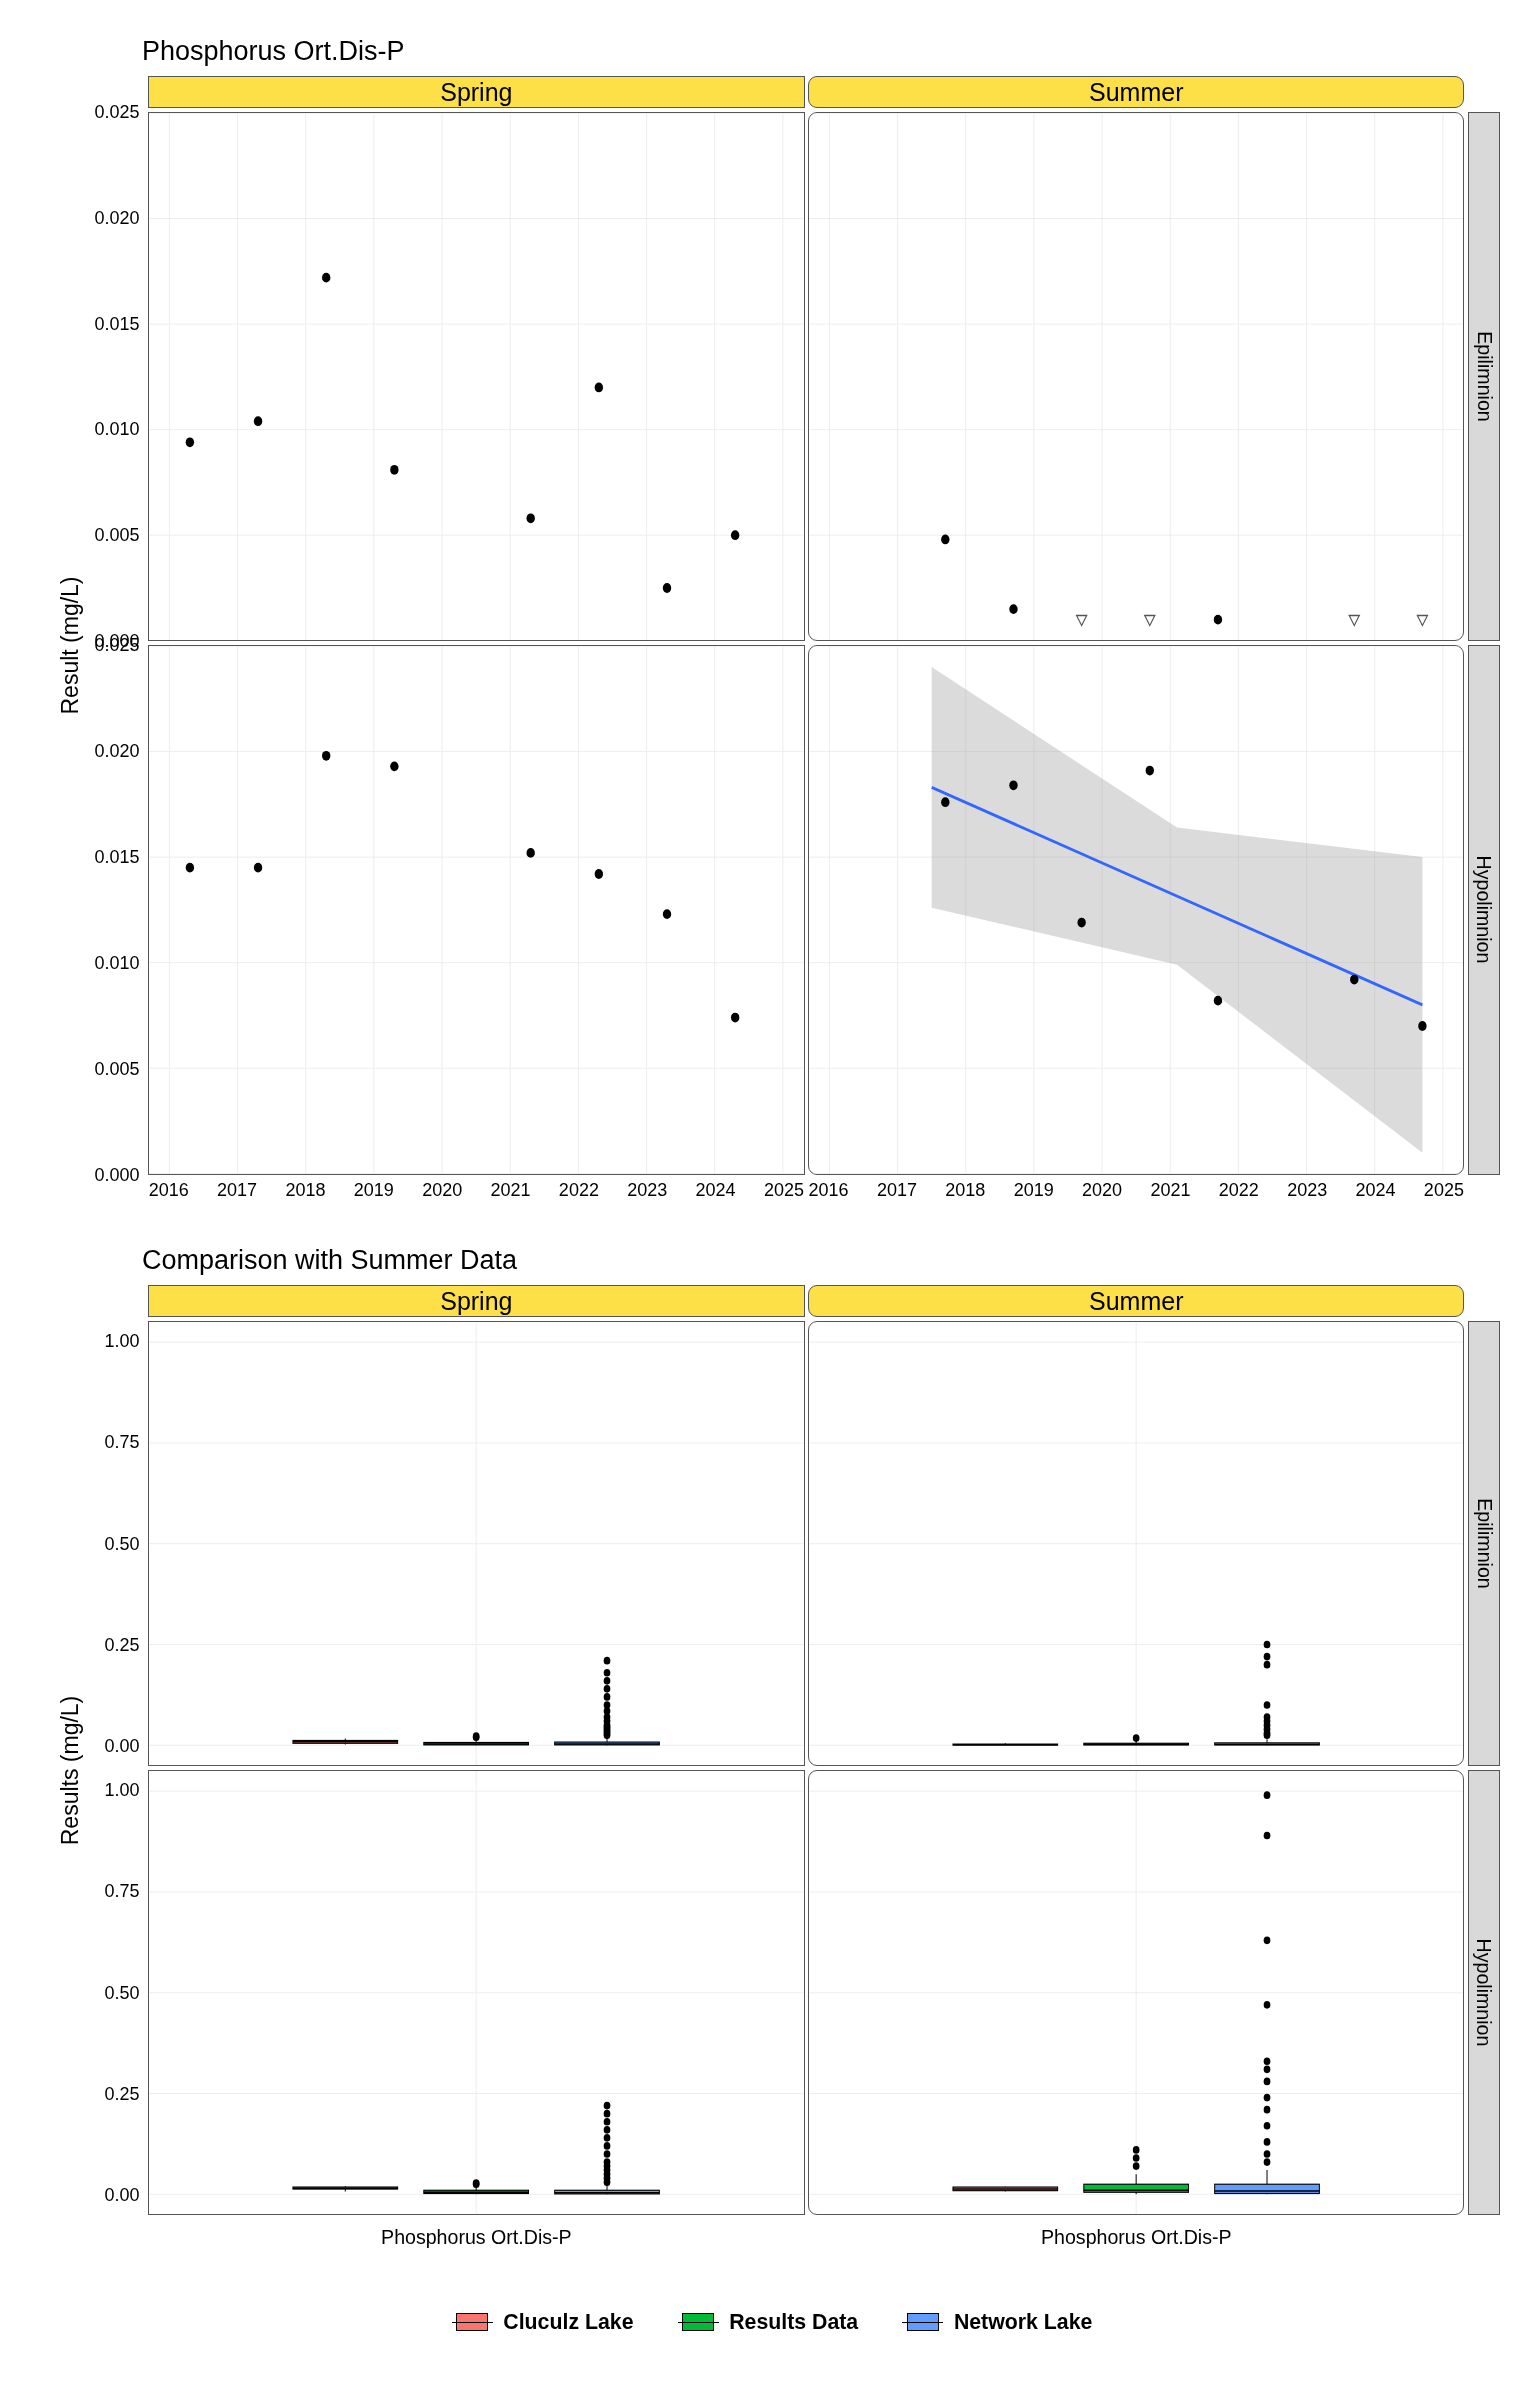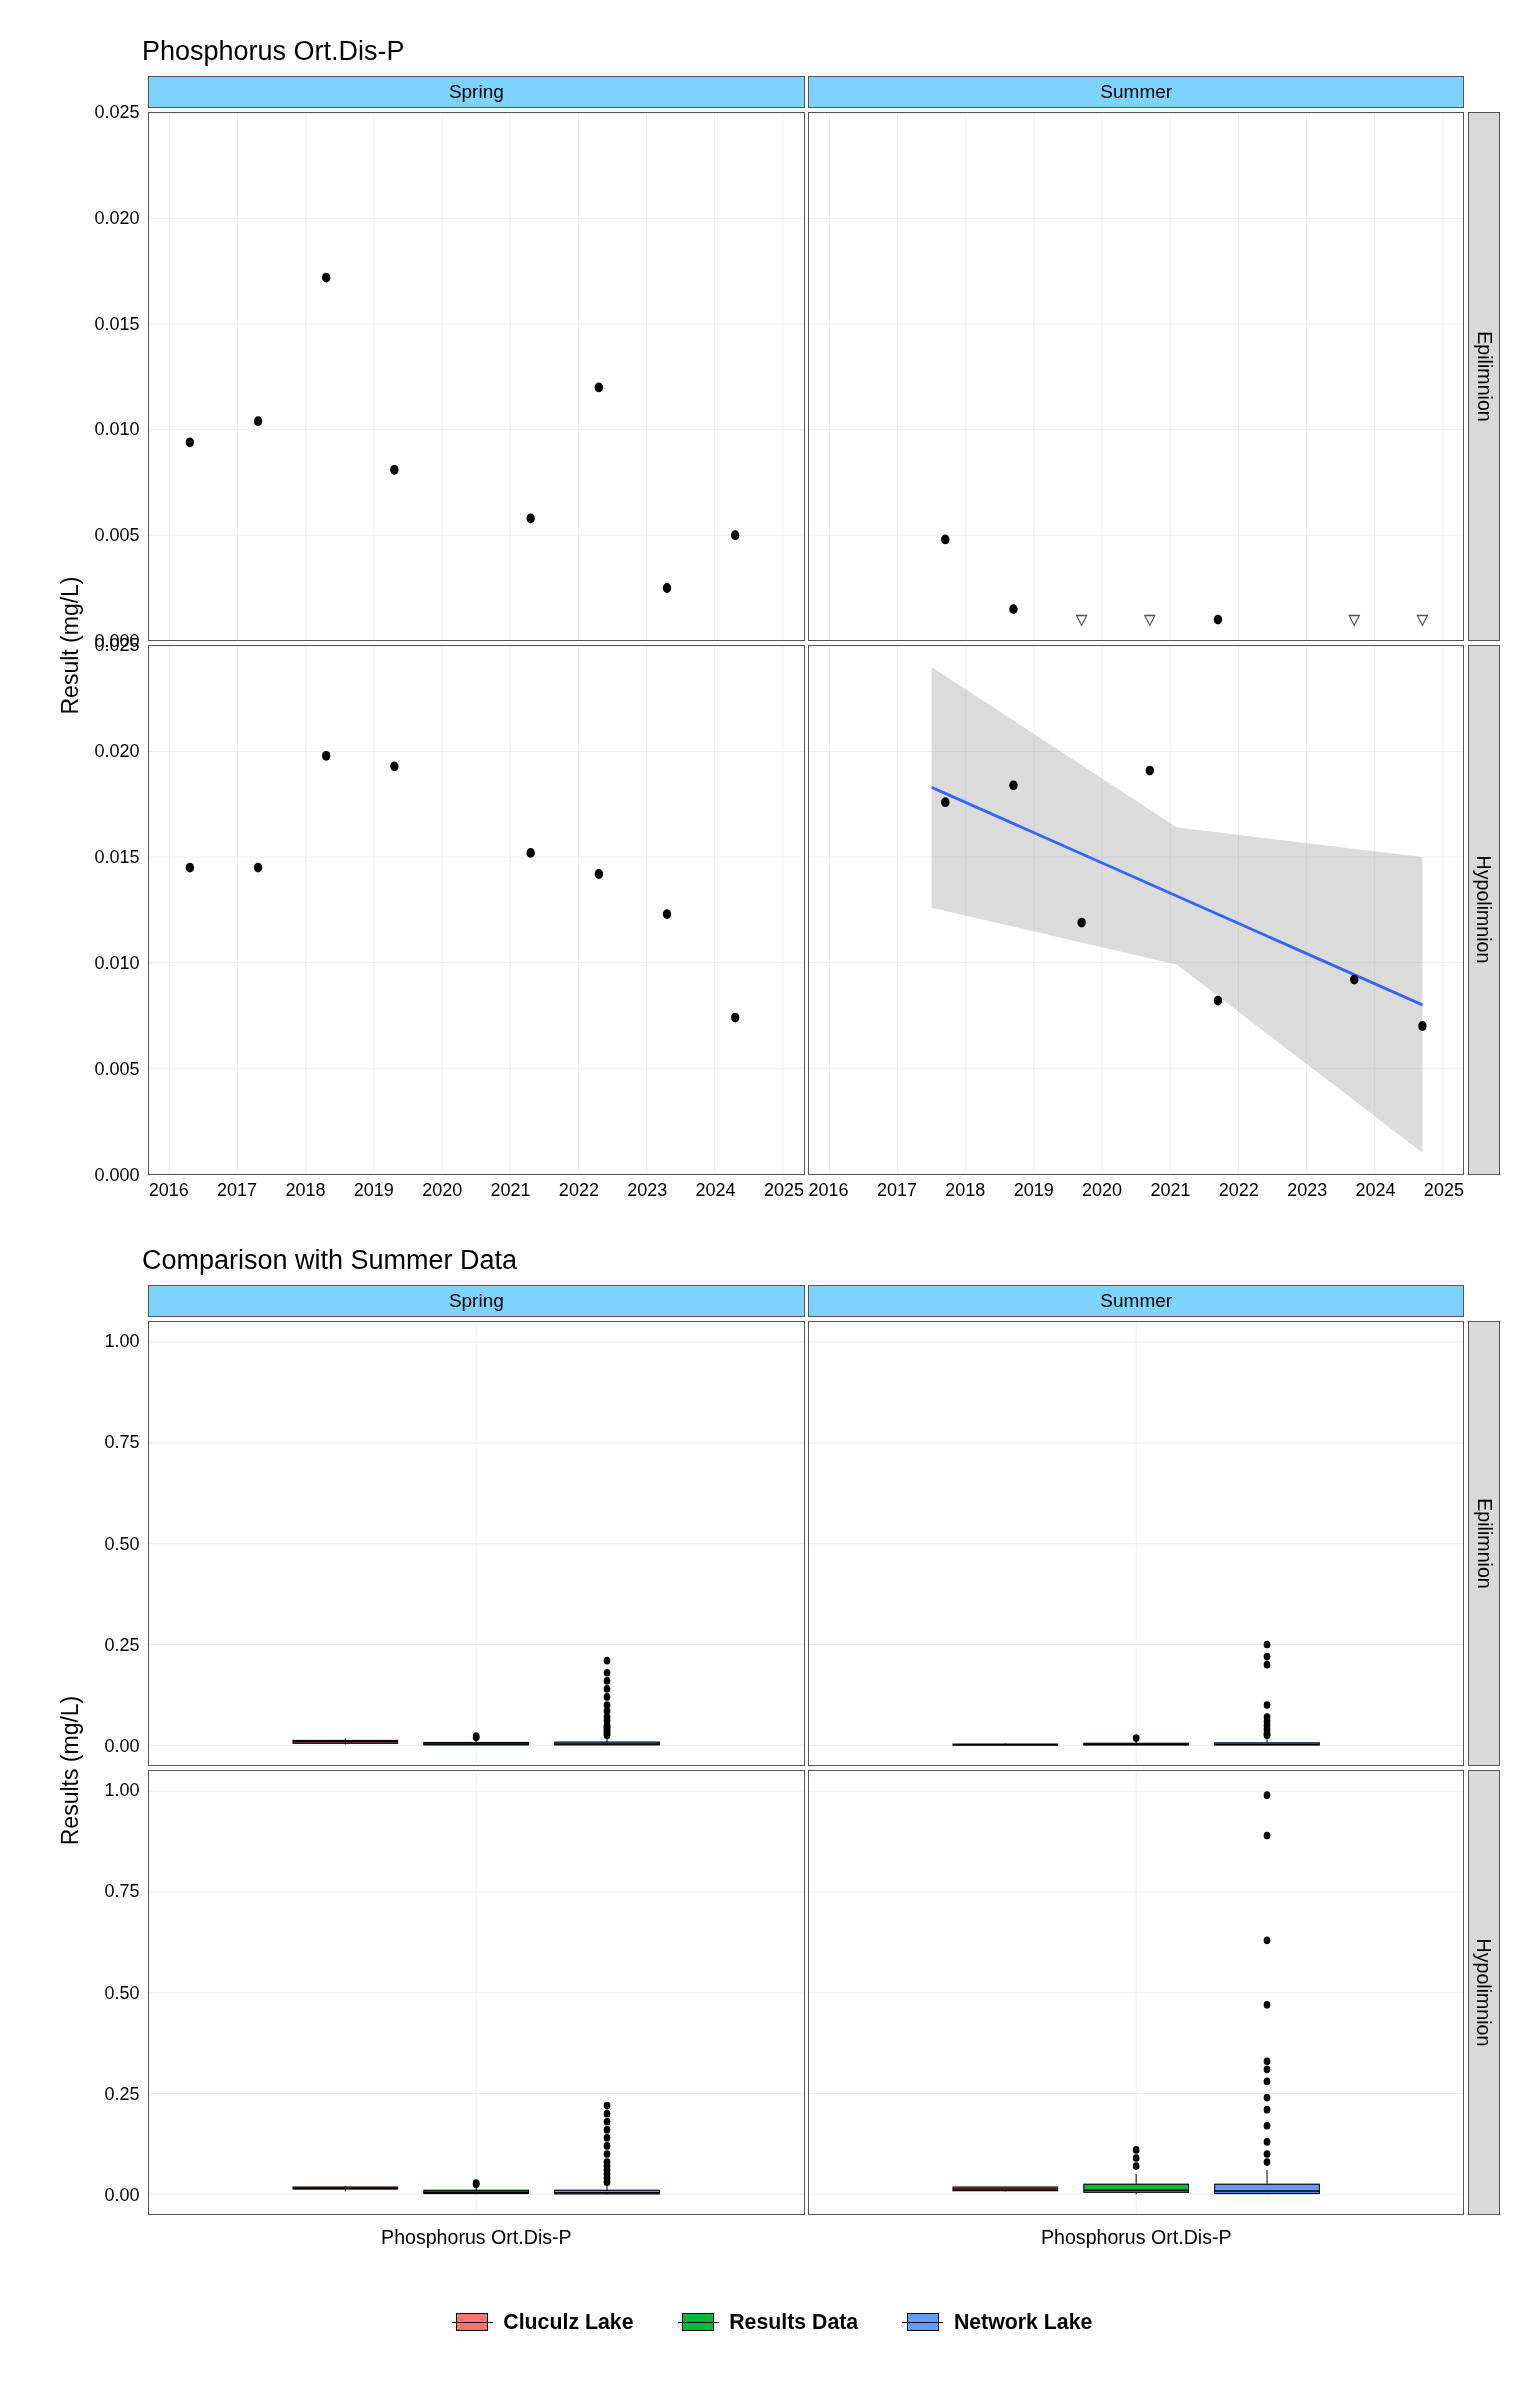--- a/index.html
+++ b/index.html
@@ -38,29 +38,29 @@
     grid-row: 1 / span 4;
     grid-column: 1;
     display: flex;
     align-items: center;
     justify-content: center;
     font-size: 23px;
   }
   .ylabel span { transform: rotate(-90deg); white-space: nowrap; }
   .colstrip {
     grid-row: 1;
-    background: #7dd3fc;
+    background: #fde047;
     border: 0.9px solid #555;
     display: flex;
     align-items: center;
     justify-content: center;
-    font-size: 19px;
+    font-size: 25px;
   }
   .col1 { grid-column: 3; }
-  .col2 { grid-column: 4; }
+  .col2 { grid-column: 4; border-radius: 9px; }
   .rowstrip {
     grid-column: 5;
     background: #d9d9d9;
     border: 0.9px solid #555;
     display: flex;
     align-items: center;
     justify-content: center;
     font-size: 19.6px;
   }
   .row1 { grid-row: 2; }

